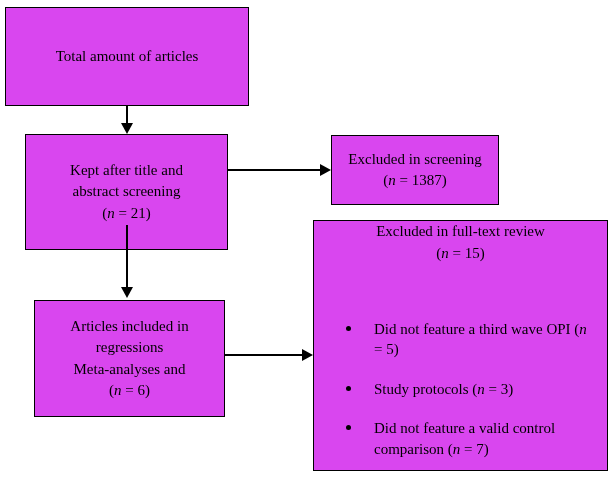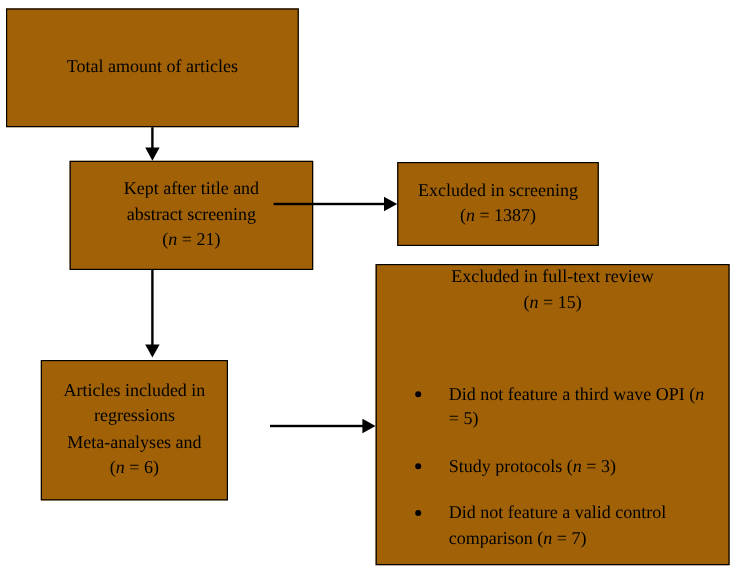--- a/index.html
+++ b/index.html
@@ -16,37 +16,37 @@
     font-family: "Liberation Serif", "DejaVu Serif", serif;
     color: #000000;
     overflow: hidden;
   }
 
   
   .box {
     position: absolute;
     box-sizing: border-box;
     border: 1.5px solid #000000;
-    background: #a16207;
+    background: #d946ef;
     display: flex;
     flex-direction: column;
     align-items: center;
     justify-content: center;
   }
   .box .line {
     display: block;
     text-align: center;
     font-size: 15px;
     line-height: 1.42;
     white-space: nowrap;
   }
 
   #box-total        { left: 5px;   top: 7px;   width: 244px; height: 99px; }
-  #box-kept         { left: 25px;  top: 134px; width: 203px; height: 91px; margin-left: 33px; }
-  #box-included     { left: 34px;  top: 300px; width: 156px; height: 117px; }
+  #box-kept         { left: 25px;  top: 134px; width: 203px; height: 116px; }
+  #box-included     { left: 34px;  top: 300px; width: 191px; height: 117px; }
   #box-excl-screen  { left: 331px; top: 135px; width: 168px; height: 70px;  }
   #box-excl-full    { left: 313px; top: 220px; width: 295px; height: 251px; }
 
   
   #box-excl-full {
     display: block;
     padding: 0;
   }
   .fulltext-head {
     text-align: center;

